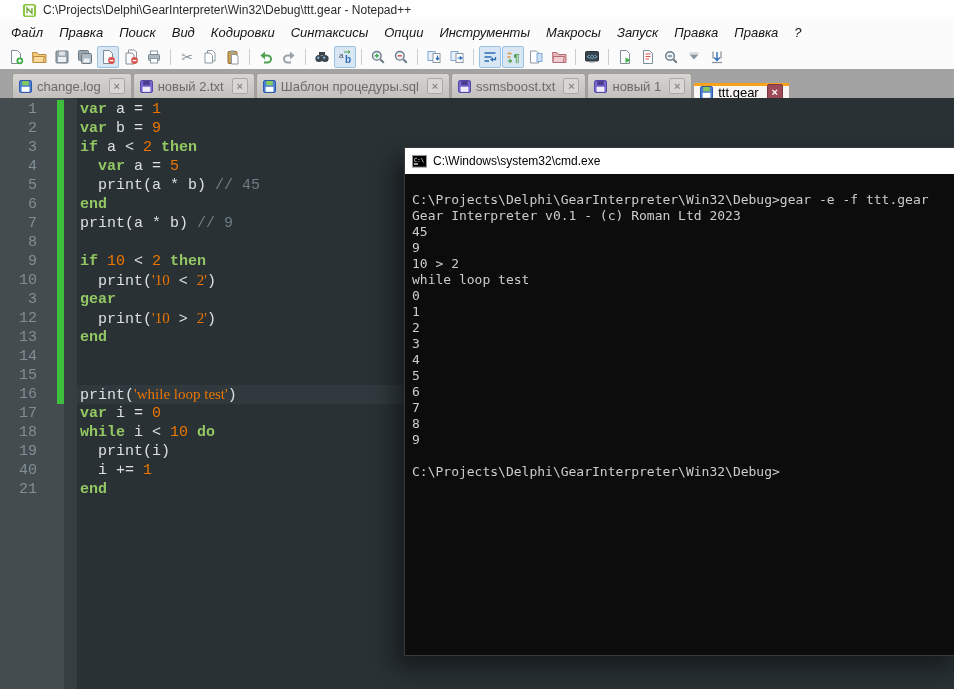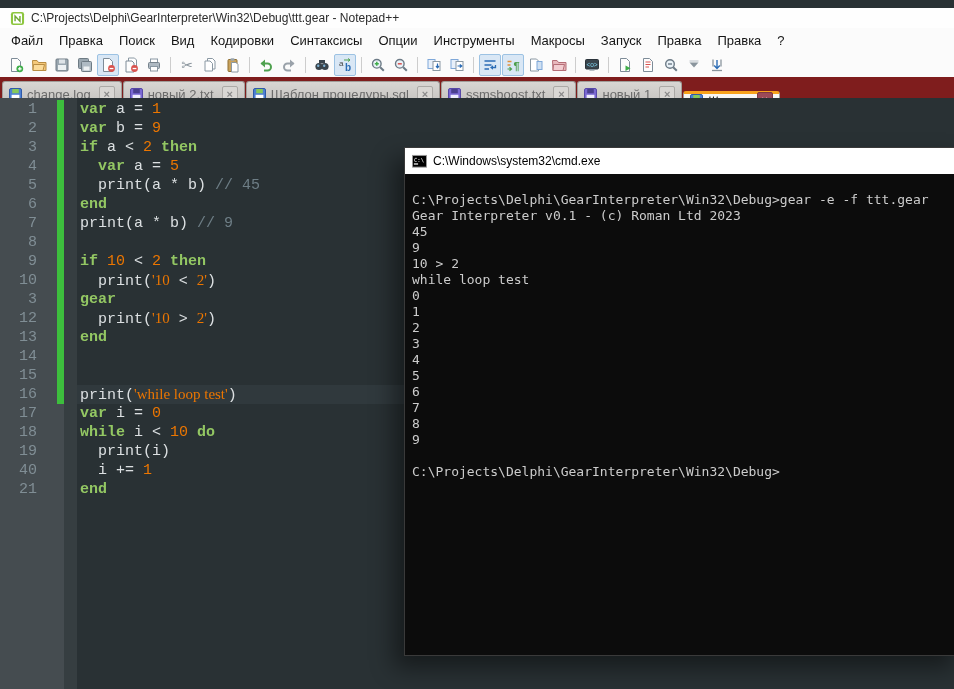--- a/index.html
+++ b/index.html
@@ -1,33 +1,33 @@
 <!DOCTYPE html>
 <html style="--editor-bg: #293134; --gutter-bg: #454C50; --change-marker: #3DBE3D; --keyword: #93C763; --number: #EC7600; --string: #EC7600; --comment: #6E7E86; --default-text: #DCE0E2; --active-tab-accent: #F8A21C; --console-bg: #0C0C0C; --console-text: #CCCCCC;"><head>
 <meta charset="utf-8">
 <style>
   html,body{margin:0;padding:0;background:#555;}
   .app{position:relative;width:954px;height:689px;overflow:hidden;background:var(--editor-bg);
        font-family:"Liberation Sans",sans-serif;-webkit-font-smoothing:antialiased;}
 
   
-  .titlebar{height:20px;background:#FEFEFE;display:flex;align-items:center;gap:6px;padding:0 10px;
-            font-size:12px;color:#2b2b2b;margin-top:8px;}
+  .titlebar{height:20px;background:#FEFEFE;display:flex;align-items:center;gap:6px;padding:0 22px;
+            font-size:12px;color:#2b2b2b;}
   .titlebar svg{width:15px;height:15px;flex:0 0 auto;}
-  .menubar{height:24px;background:#FBFBFB;display:flex;align-items:center;font-size:13px;color:#151515;padding-left:3px;}
+  .menubar{height:24px;background:#FBFBFB;display:flex;align-items:center;font-size:13px;color:#151515;padding-left:3px;font-style:italic;}
   .menu-item{padding:3px 8px;border-radius:2px;cursor:default;}
   .toolbar{height:25px;background:#FBFBFB;display:flex;align-items:center;padding-left:5px;gap:1px;}
   .tsep{width:1px;height:16px;background:#CDCDCD;margin:0 4px;}
   .ticon{width:20px;height:20px;display:flex;align-items:center;justify-content:center;
          border:1px solid transparent;border-radius:2px;}
   .ticon.toggled{background:#D9E7F5;border-color:#9CC2E3;}
   .ticon svg{width:16px;height:16px;}
 
   
-  .tabbar{height:29px;background:#7f1d1d;display:flex;align-items:flex-end;padding-left:2px;box-sizing:border-box;}
+  .tabbar{height:29px;background:#a3a3a3;display:flex;align-items:flex-end;padding-left:12px;box-sizing:border-box;}
   .tab{height:25px;box-sizing:border-box;display:flex;align-items:center;gap:5px;padding:0 6px;
        background:linear-gradient(#D8D6D3,#C2C0BD);border:1px solid #A19E9A;border-bottom:none;
        border-radius:3px 3px 0 0;font-size:13px;color:#6B6B6B;margin-right:1px;white-space:nowrap;}
   .tab svg{width:13px;height:13px;flex:0 0 auto;}
   .tab-x{width:14px;height:14px;display:flex;align-items:center;justify-content:center;font-size:11px;
          font-weight:bold;color:#8A8A8A;background:#D9D7D4;border:1px solid #ABA9A6;border-radius:2px;margin-left:3px;}
   .tab.active{height:15px;background:#F7F6F4;border-top:3px solid var(--active-tab-accent);color:#000;}
   .tab.active .tab-x{background:#9C4A57;border-color:#7E3742;color:#fff;}
 
   

